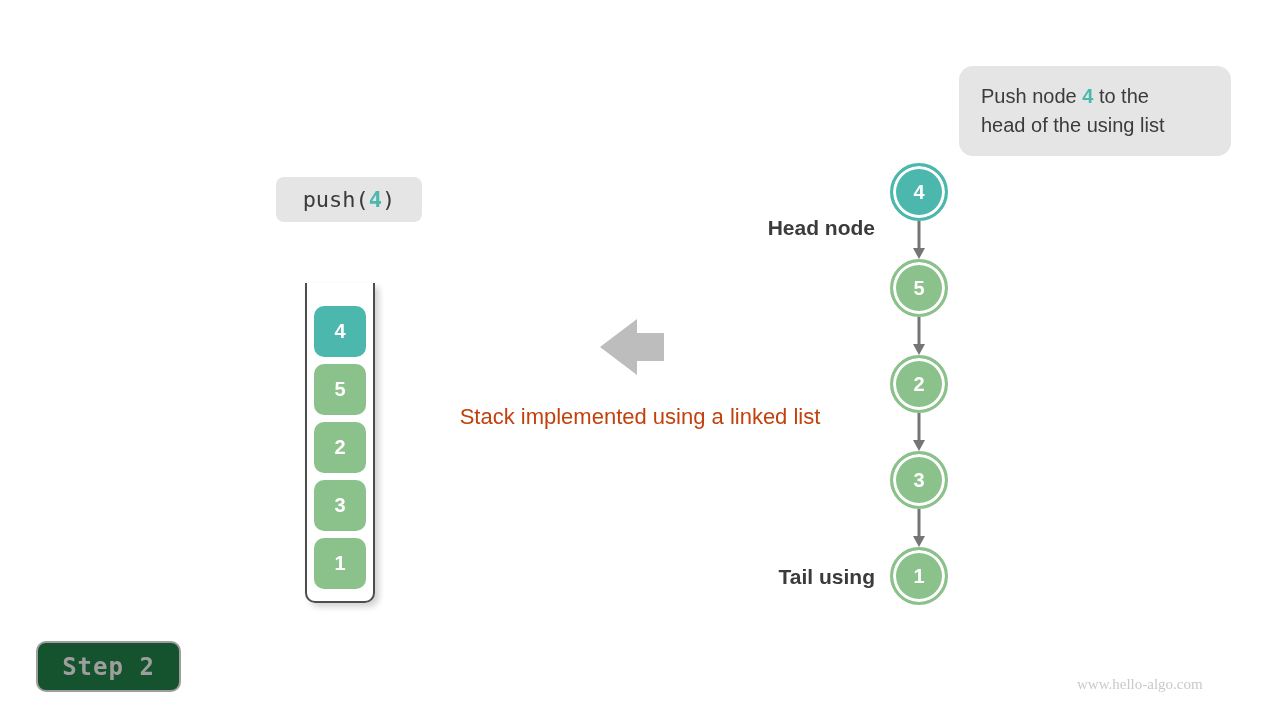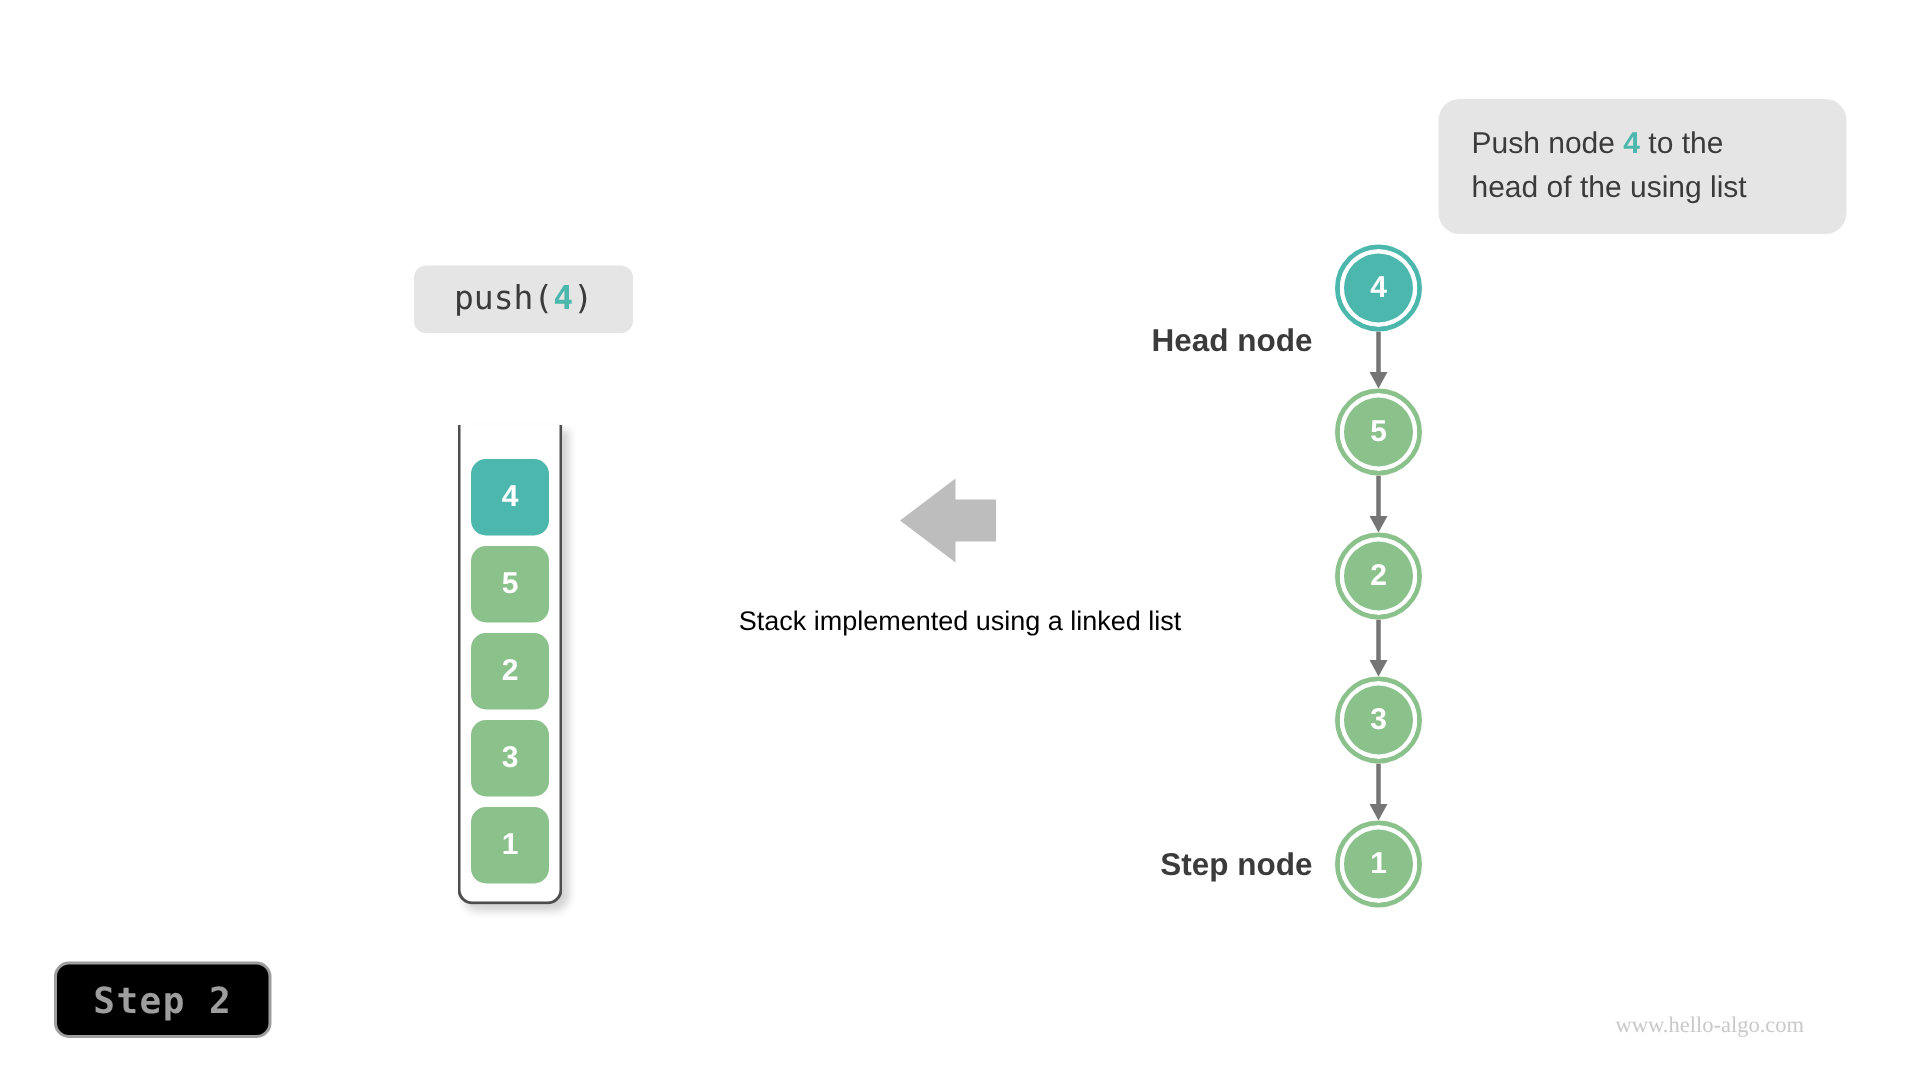--- a/index.html
+++ b/index.html
@@ -32,21 +32,21 @@
   .cell{
     width:52px;height:51px;border-radius:10px;flex:0 0 auto;
     display:flex;align-items:center;justify-content:center;
     color:#ffffff;font-size:20px;font-weight:700;
   }
   
   .big-arrow{position:absolute;left:600px;top:318px;}
   
   .caption{
     position:absolute;left:0;top:404px;width:1280px;text-align:center;
-    font-size:18px;color:#000000;
+    font-size:22px;color:#c2410c;
   }
   
   .llist{
     position:absolute;left:890px;top:163px;width:58px;
     display:flex;flex-direction:column;align-items:center;
   }
   .lnode{
     width:52px;height:52px;border-radius:50%;border:3px solid;box-sizing:content-box;
     box-shadow:inset 0 0 0 3px #ffffff;
     display:flex;align-items:center;justify-content:center;
@@ -55,21 +55,21 @@
   .connector{flex:0 0 auto;display:block;}
   .side-label{
     position:absolute;width:180px;text-align:right;left:695px;
     font-size:21px;font-weight:700;color:#3b3b3b;
   }
   .side-label.head{top:180px;margin-top:36px;}
   .side-label.tail{top:565px;}
   
   .step-box{
     position:absolute;left:36px;top:641px;width:145px;height:51px;box-sizing:border-box;
-    background:#000000;border:2px solid #9e9e9e;border-radius:10px;
+    background:#14532d;border:2px solid #9e9e9e;border-radius:10px;
     display:flex;align-items:center;justify-content:center;
     font-family:"DejaVu Sans Mono",monospace;font-size:24px;font-weight:700;color:#9e9e9e;
     letter-spacing:1px;
   }
   
   .watermark{
     position:absolute;left:1077px;top:676px;
     font-family:Liberation Serif, serif;font-size:15px;color:#c9c9c9;
   }
 </style>
@@ -97,21 +97,21 @@
     <div class="cell" style="background-color: rgb(139, 193, 139);">1</div>
   </div>
 
   <svg class="big-arrow" width="64" height="58" viewBox="0 0 64 58">
     <polygon points="0,29 37,1 37,15 64,15 64,43 37,43 37,57" fill="#bdbdbd"></polygon>
   </svg>
 
   <div class="caption">Stack implemented using a linked list</div>
 
   <div class="side-label head">Head node</div>
-  <div class="side-label tail">Step node</div>
+  <div class="side-label tail">Tail using</div>
 
   <div class="llist">
     <div class="lnode" style="background-color: rgb(75, 183, 173); border-color: rgb(75, 183, 173);">4</div>
     <svg class="connector" width="14" height="38" viewBox="0 0 14 38">
         <line x1="7" y1="0" x2="7" y2="28" stroke="#757575" stroke-width="3"></line>
         <polygon points="1,27 13,27 7,38" fill="#757575"></polygon>
       </svg>
     <div class="lnode" style="background-color: rgb(139, 193, 139); border-color: rgb(139, 193, 139);">5</div>
     <svg class="connector" width="14" height="38" viewBox="0 0 14 38">
         <line x1="7" y1="0" x2="7" y2="28" stroke="#757575" stroke-width="3"></line>

